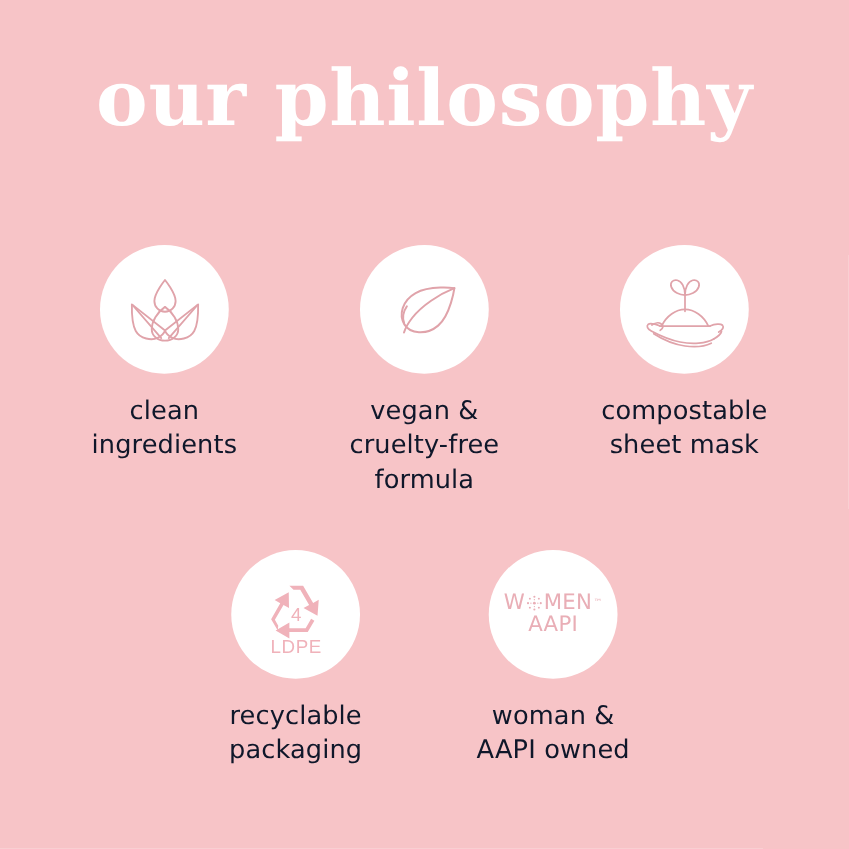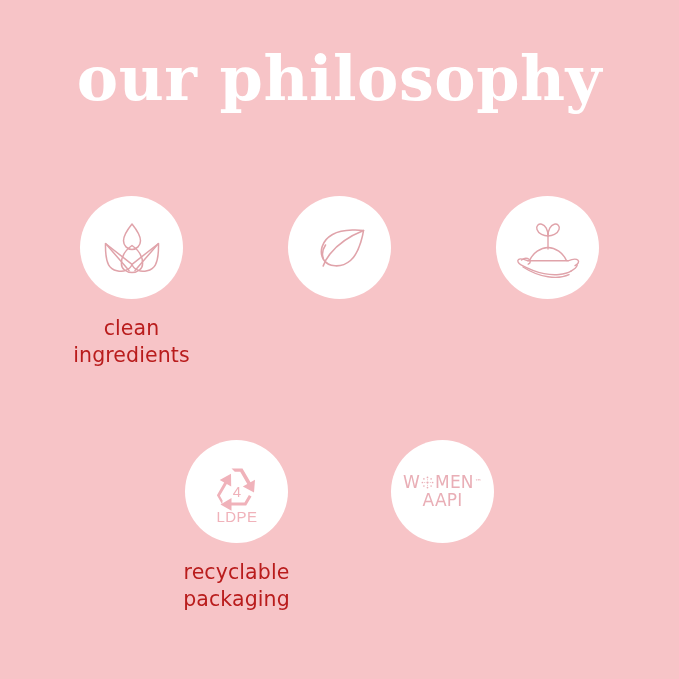--- a/index.html
+++ b/index.html
@@ -62,21 +62,21 @@
     display: flex;
     align-items: center;
     justify-content: center;
     flex: 0 0 auto;
   }
   .circle svg { display: block; }
 
   .caption {
     margin-top: 16px;
     text-align: center;
-    color: #b91c1c;
+    color: #0f172a;
     font-family: "DejaVu Sans", "Liberation Sans", sans-serif;
     font-weight: 400;
     font-size: 20.5px;
     line-height: 1.33;
     letter-spacing: 0.1px;
     white-space: pre-line;
   }
   .row-bottom .caption { }
 
   
@@ -149,20 +149,23 @@
 
             <path d="M60.5 19.5 C60.5 19.5 41 17 29.5 23.5 C18.5 29.7 16 41 20.5 48.5
                      C25 56 38 57.5 47.5 49.5 C57.5 41 60.5 19.5 60.5 19.5 Z"></path>
 
             <path d="M60.5 19.5 C48 24.5 34.5 33.5 27 43 C22 49.3 20.2 55 20.2 55"></path>
 
             <path d="M22.5 34 C19.5 38.5 18.8 43.5 20.3 47.5"></path>
           </svg>
         </span>
       </div>
+      <div class="caption">vegan &amp;
+cruelty-free
+formula</div>
     </div>
 
     <div class="badge">
       <div class="circle">
         <span>
           <svg width="78" height="78" viewBox="0 0 78 78" fill="none" stroke="#e0a3aa" stroke-width="1.4" stroke-linecap="round" stroke-linejoin="round">
 
             <path d="M39 40 L39 24"></path>
 
             <path d="M39 27 C35 27 29.5 25 28 20.5 C26.8 16.8 29.5 14.5 32.8 15.2
@@ -179,20 +182,22 @@
 
             <path d="M59 51.8 C63 50.2 67.5 49.8 69 51.2 C70.4 52.6 69.2 55 66 56.6"></path>
             <path d="M62 62.2 C65.5 60.2 67.8 58 68.2 56.2"></path>
 
             <path d="M12.5 51 C14.8 49.2 18 48.8 20 50.2 C22 51.6 21.6 54 19.2 55.2"></path>
 
             <path d="M14 58 C21 62.5 30 66.5 39 67.8 C47 68.9 55 68 60 65.6"></path>
           </svg>
         </span>
       </div>
+      <div class="caption">compostable
+sheet mask</div>
     </div>
 
   </div>
 
   <div class="row row-bottom">
 
     <div class="badge">
       <div class="circle">
         <span>
           <svg width="72" height="72" viewBox="0 0 72 72" fill="none">
@@ -241,17 +246,19 @@
                   <circle cx="6.3" cy="10" r="0.7"></circle>
                 </g>
               </svg>
             </span>
             <span>MEN</span>
             <span class="wo-tm">™</span>
           </div>
           <div class="wo-line2">AAPI</div>
         </div>
       </div>
+      <div class="caption">woman &amp;
+AAPI owned</div>
     </div>
 
   </div>
 
 </div>
 
 </body></html>

